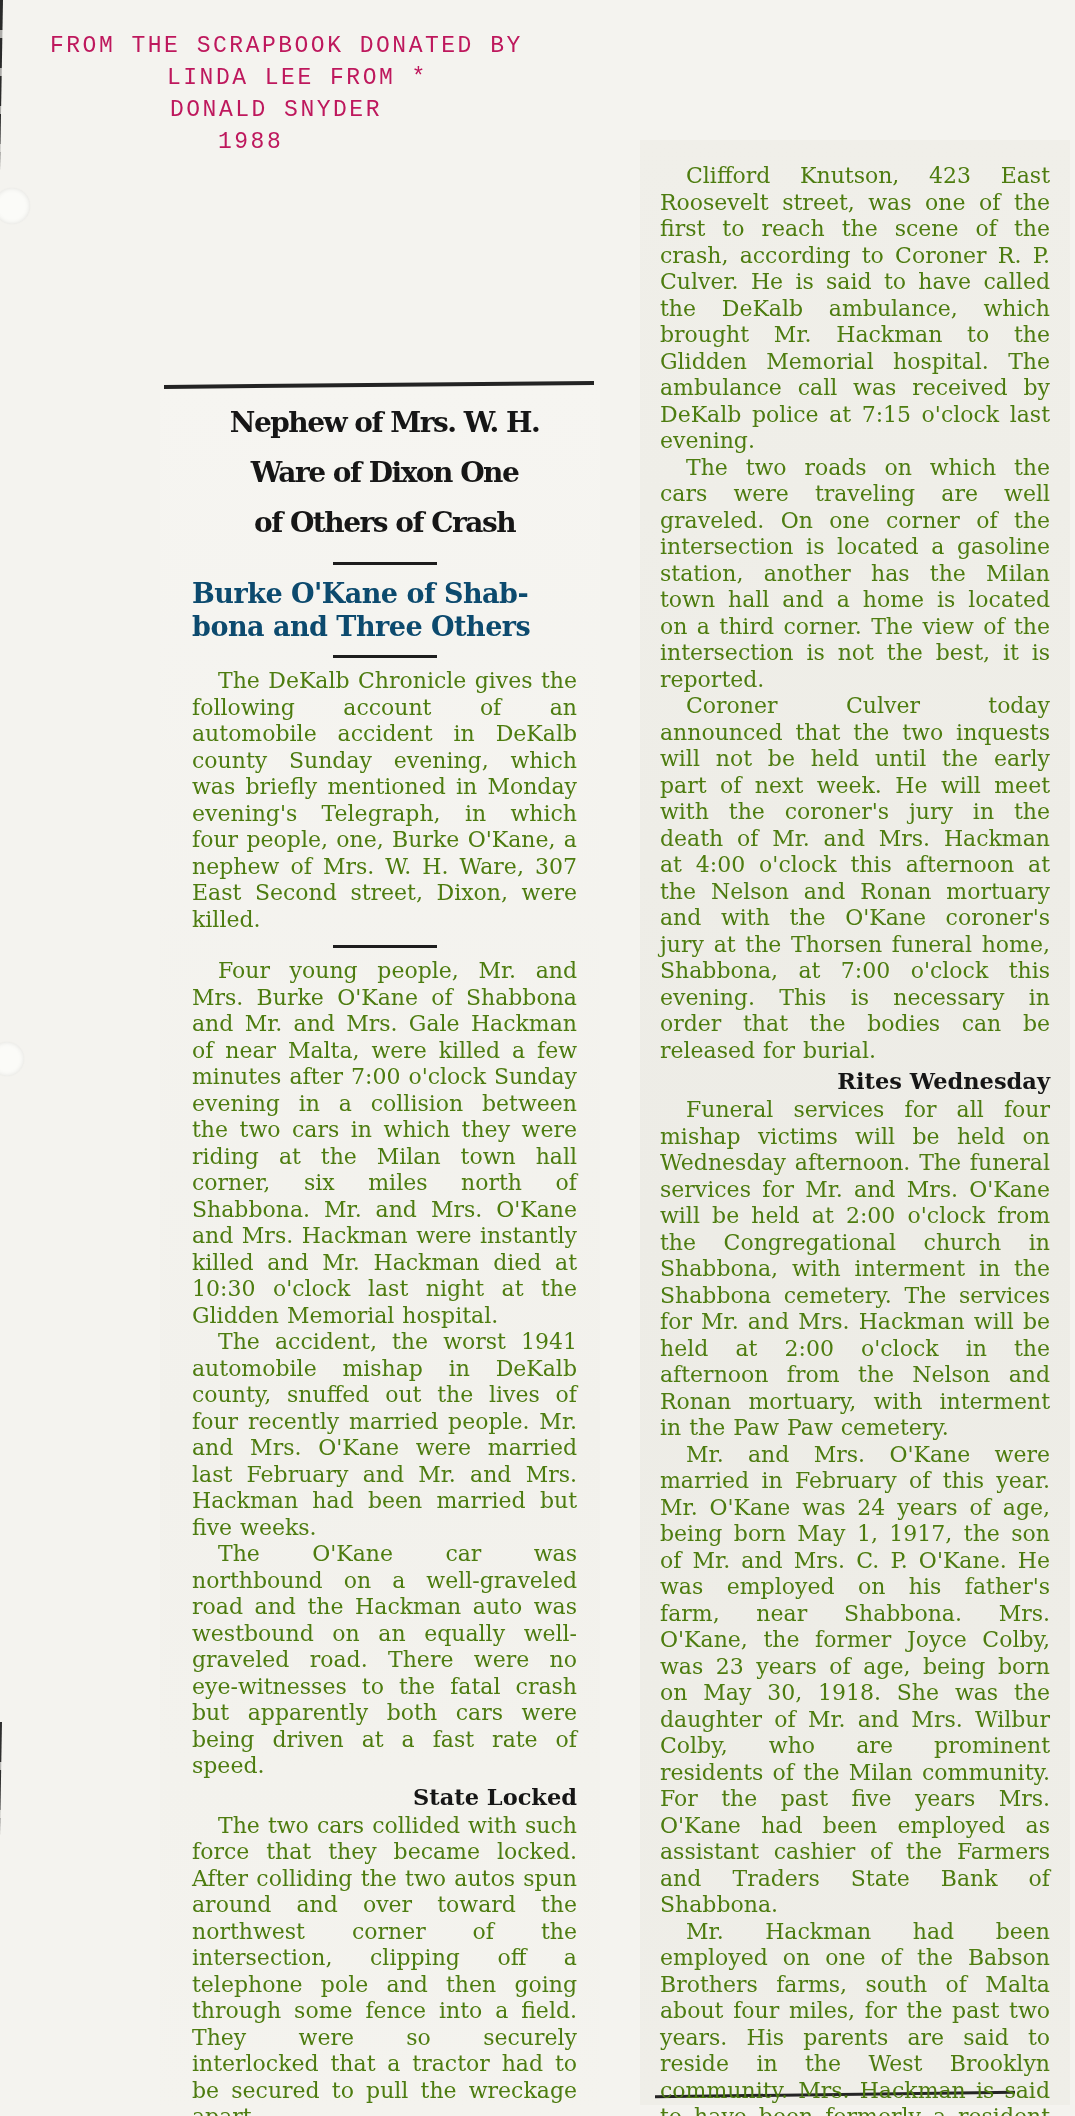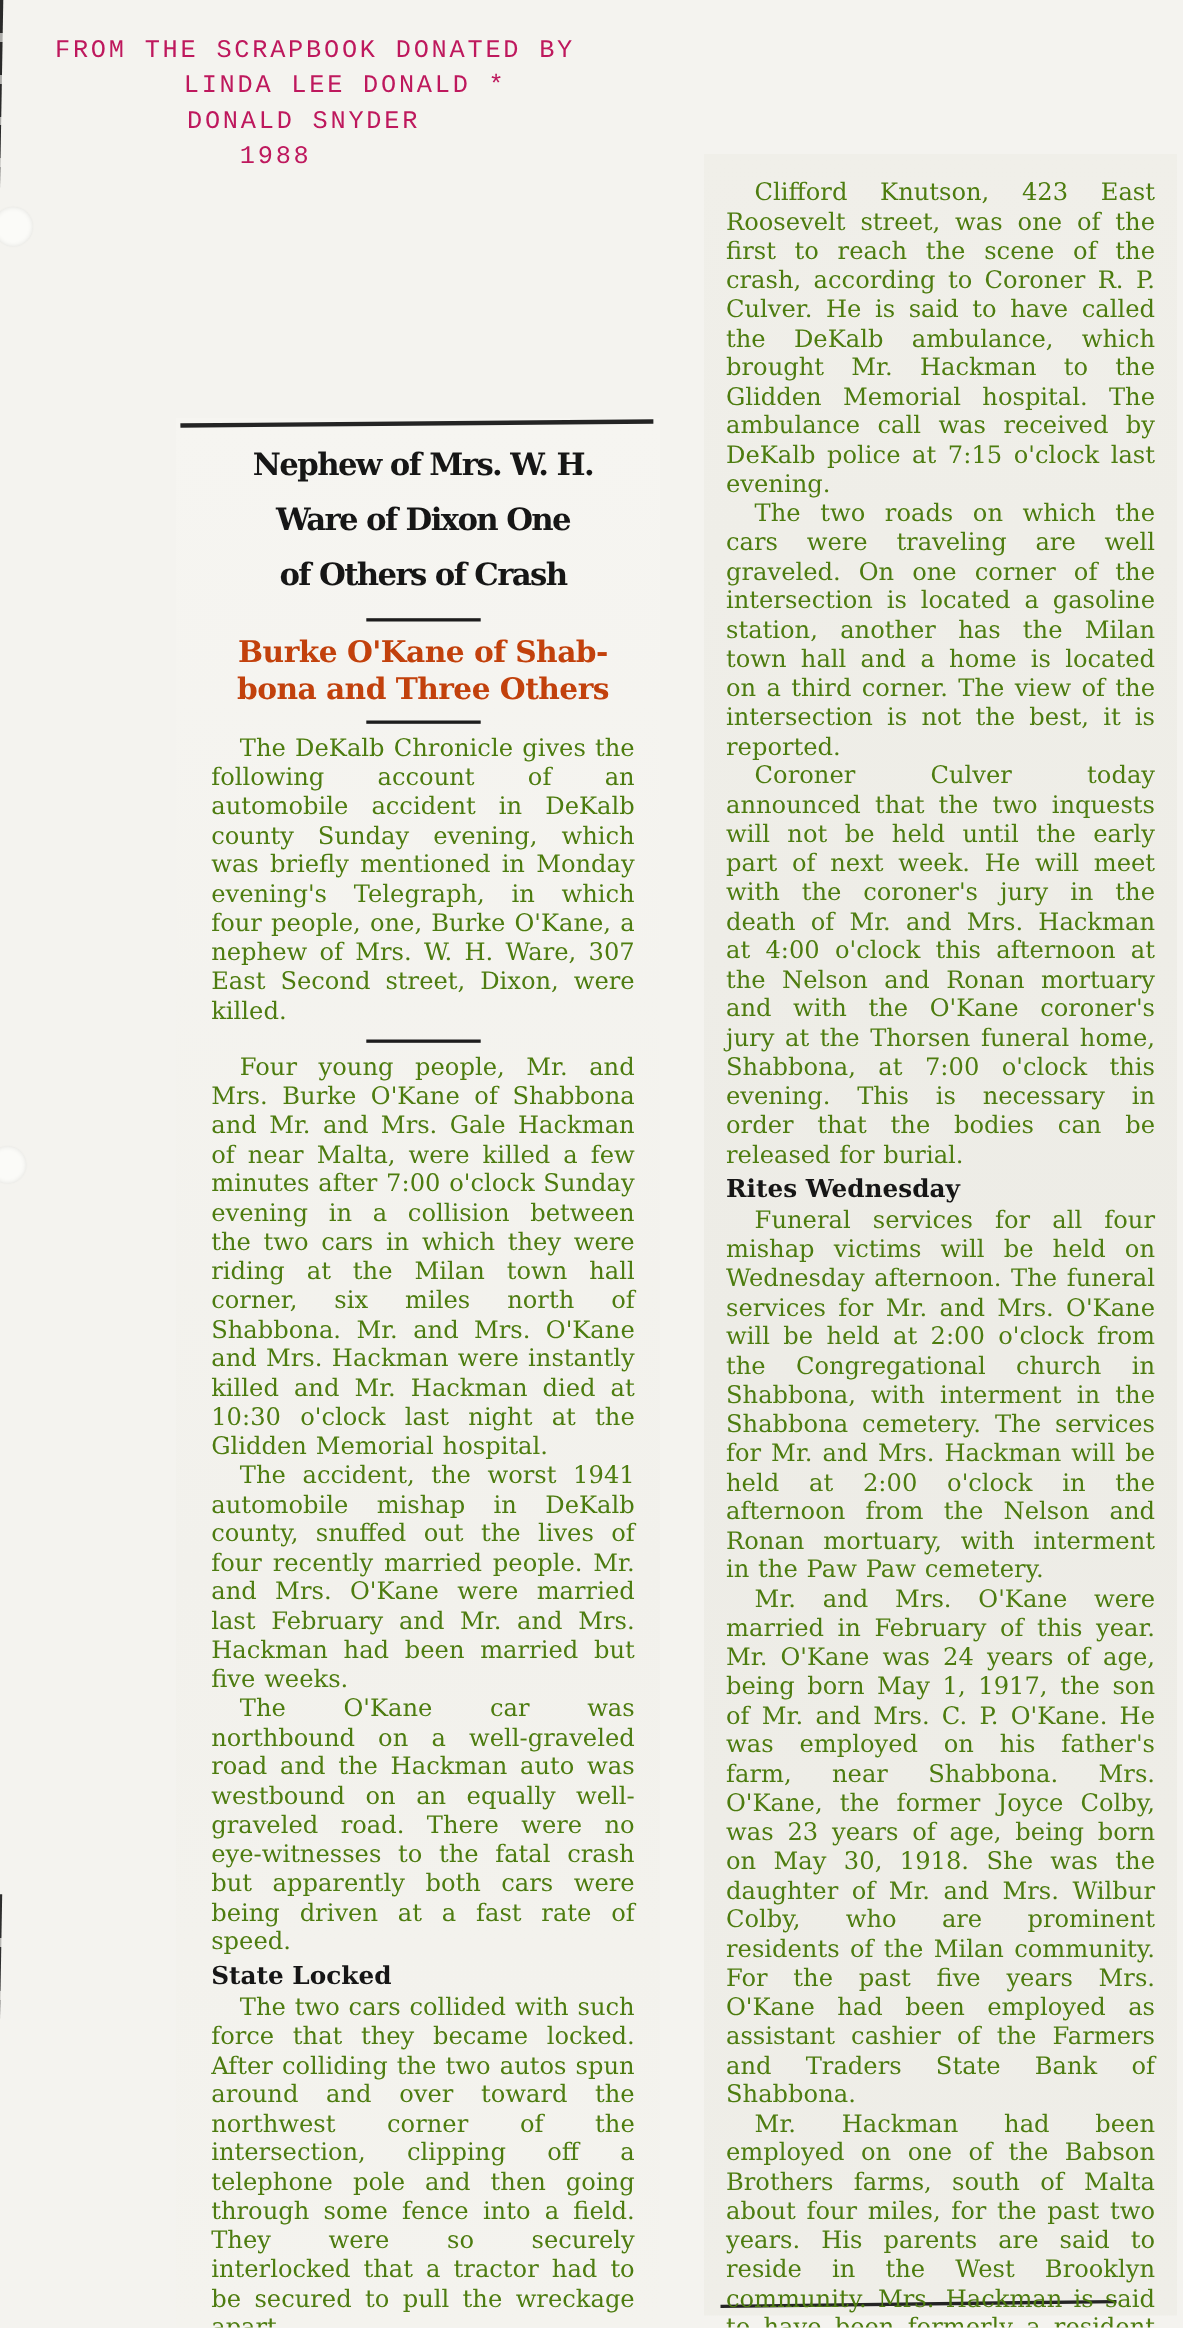--- a/index.html
+++ b/index.html
@@ -52,60 +52,60 @@
   
   .col{position:absolute;text-align:justify;}
   .col-left{left:192px;top:398px;width:385px;}
   .col-right{left:660px;top:163px;width:390px;}
   .headline{
     font-weight:bold;text-align:center;
     font-size:28px;line-height:50px;letter-spacing:-1.5px;
     color:#161616;
   }
   .subheadline{
-    font-weight:bold;text-align:center;
+    font-weight:bold;text-align:left;
     font-size:27px;line-height:33px;letter-spacing:-0.5px;
-    color:#c2410c;
+    color:#0c4a6e;
   }
   .divider{
     width:104px;height:3px;background:#1d1d1d;
     margin:14px auto 12px auto;
   }
   .divider.small-gap{margin:12px auto 10px auto;}
   p.body-par{
     margin:0;padding:0;
     font-size:22px;line-height:26.5px;
     text-indent:26px;text-align:justify;
     color:#4d7c0f;
     word-spacing:1px;
   }
   .section-heading{
     font-size:22.5px;line-height:27px;font-weight:bold;
-    text-align:left;margin:4px 0 2px 0;color:#161616;
+    text-align:right;margin:4px 0 2px 0;color:#161616;
   }
   .headline-block{margin-bottom:0;}
 </style>
 </head>
 <body>
 
 <div class="punch-hole" style="left:-6px;top:188px;width:36px;height:36px;"></div>
 <div class="punch-hole" style="left:-10px;top:1042px;width:34px;height:34px;"></div>
 
 <div class="clip-bg-left"></div>
 <div class="clip-bg-right"></div>
 
 <div class="rule rule-top-leftcol"></div>
 <div class="rule-left-leftcol"></div>
 <div class="rule-right-leftcol"></div>
 
 <div class="rule rule-bottom-rightcol"></div>
 
 <div class="typed-note">
   <div>FROM THE SCRAPBOOK DONATED BY</div>
-  <div class="ind-1">LINDA LEE DONALD *</div>
+  <div class="ind-1">LINDA LEE FROM *</div>
   <div class="ind-2">DONALD SNYDER</div>
   <div class="ind-3">1988</div>
 </div>
 
 <div class="col col-left">
 
   <div class="headline headline-block">
     <div>Nephew of Mrs. W. H.</div>
     <div>Ware of Dixon One</div>
     <div>of Others of Crash</div>

